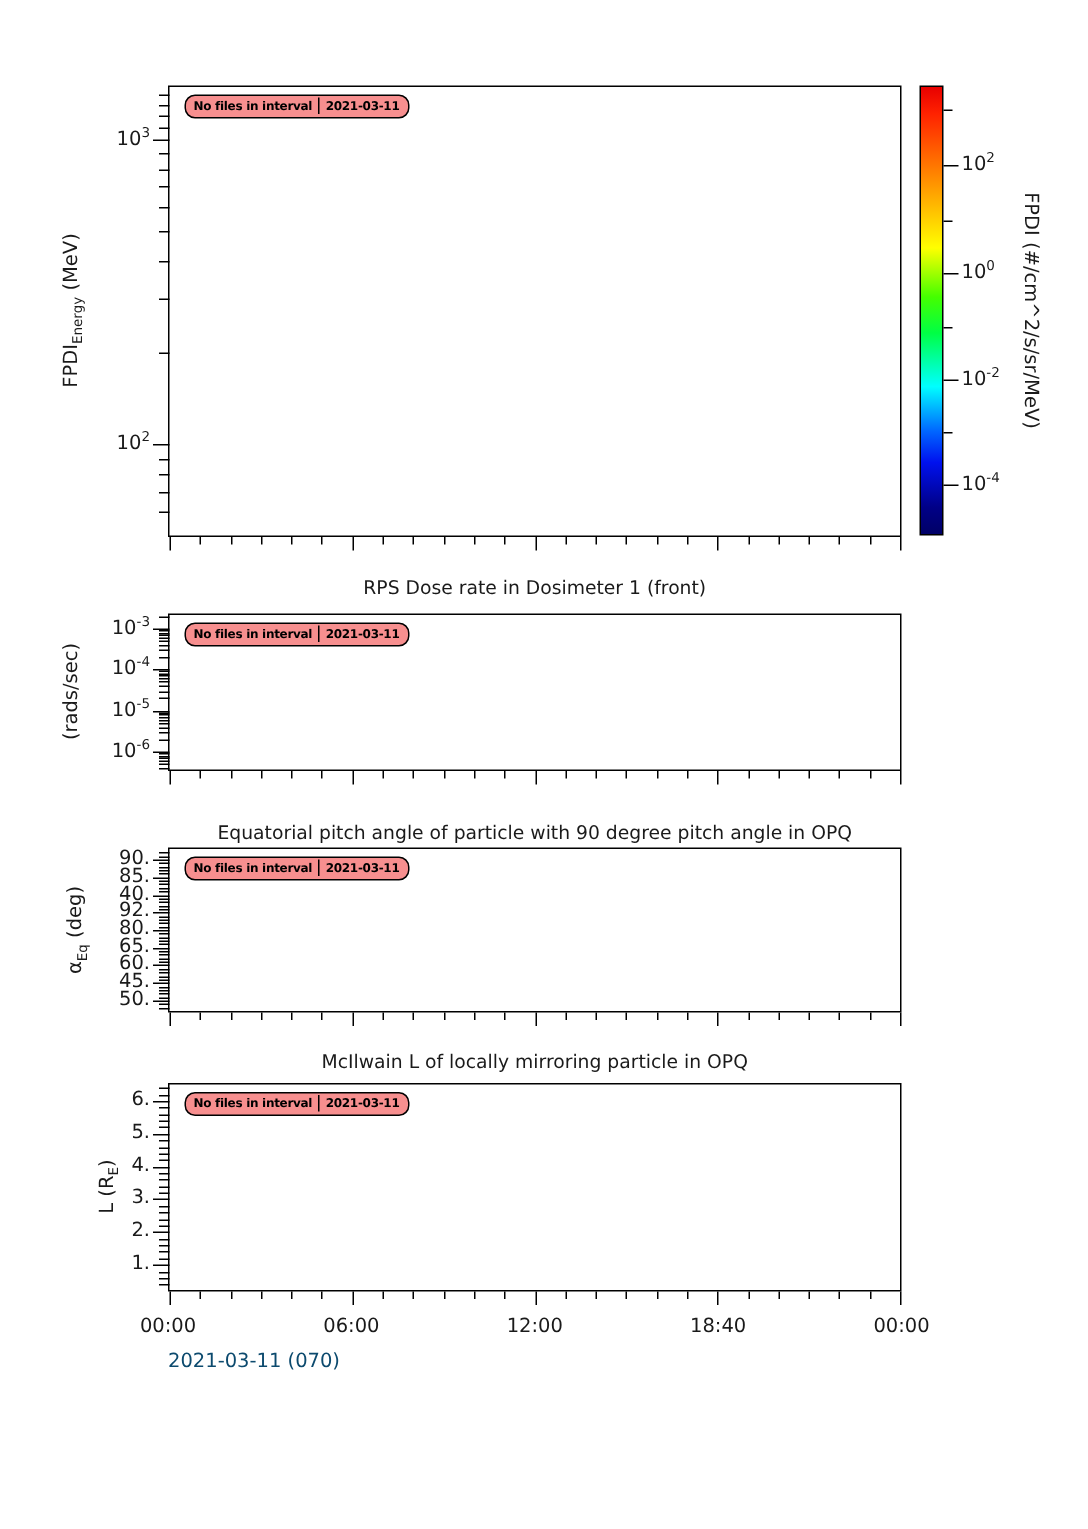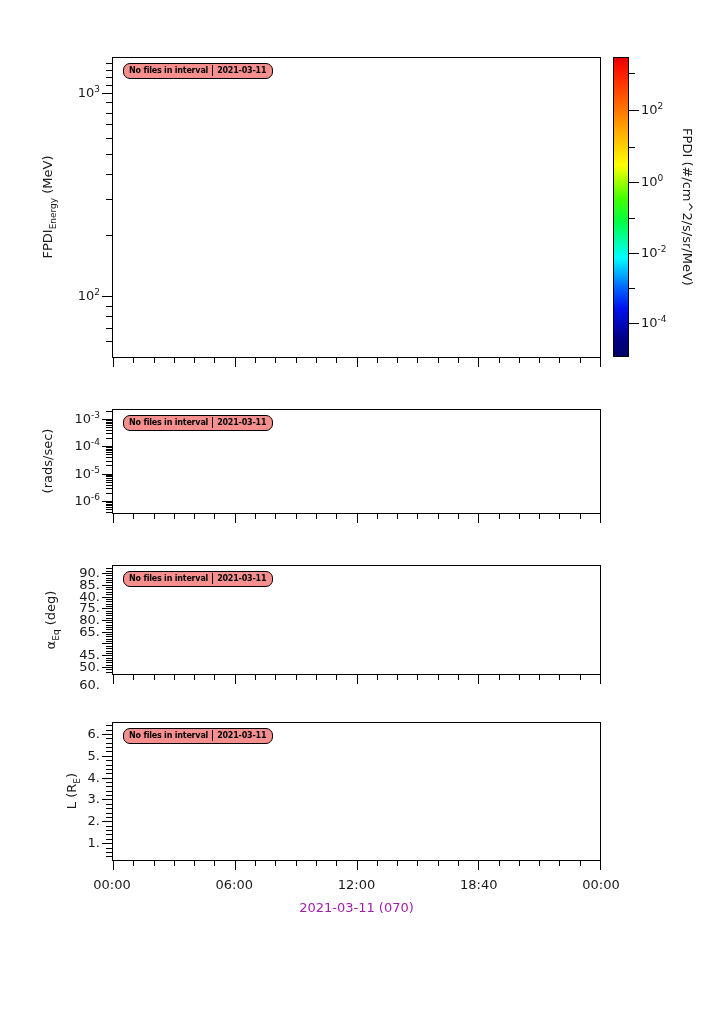--- a/index.html
+++ b/index.html
@@ -47,22 +47,22 @@
   #cbticks{position:absolute;left:613px;top:57px;width:16px;height:300px;}
   .cmaj{left:100%;width:10px;height:1px;}
   .cmin{left:100%;width:6px;height:1px;}
   .ctlab{position:absolute;left:calc(100% + 12px);transform:translateY(-55%);
          font-size:13px;white-space:nowrap;color:#1a1a1a;}
   #cblab{position:absolute;left:687px;top:207px;font-size:13px;white-space:nowrap;
          color:#1a1a1a;transform:translate(-50%,-50%) rotate(90deg);}
 
   .xlabels{position:absolute;left:112px;top:877px;width:489px;height:16px;font-size:13px;}
   .xl{position:absolute;transform:translateX(-50%);white-space:nowrap;color:#1a1a1a;}
-  .xdate{position:absolute;left:112px;top:900px;width:489px;text-align:center;
-         font-size:13px;color:#a21caf;}
+  .xdate{position:absolute;left:112px;top:900px;width:489px;text-align:left;
+         font-size:13px;color:#0c4a6e;}
 </style>
 </head>
 <body>
 
 <div class="page">
 
   <div class="plot" id="p1">
     <div class="badge">
       <span>No files in interval</span>
       <span class="sep"></span>
@@ -126,20 +126,21 @@
       <div class="ctlab" style="top: 65.2%;">10<sup>-2</sup></div>
       <div class="tick cmaj" style="top: 88.6%;"></div>
       <div class="ctlab" style="top: 88.6%;">10<sup>-4</sup></div>
       <div class="tick cmin" style="top: 5.3%;"></div>
       <div class="tick cmin" style="top: 30.1%;"></div>
       <div class="tick cmin" style="top: 53.5%;"></div>
       <div class="tick cmin" style="top: 76.9%;"></div>
     </div>
   <div id="cblab">FPDI (#/cm^2/s/sr/MeV)</div>
 
+  <div class="ptitle" id="t2">RPS  Dose rate in Dosimeter 1 (front)</div>
   <div class="plot" id="p2">
     <div class="badge">
       <span>No files in interval</span>
       <span class="sep"></span>
       <span>2021-03-11</span>
     </div>
   <div class="tick ymaj" style="top: 8.7%;"></div>
       <div class="ytlab" style="top: 8.7%;">10<sup>-3</sup></div>
       <div class="tick ymaj" style="top: 35.2%;"></div>
       <div class="ytlab" style="top: 35.2%;">10<sup>-4</sup></div>
@@ -199,40 +200,41 @@
       <div class="tick xmin" style="left: 66.67%;"></div>
       <div class="tick xmin" style="left: 70.83%;"></div>
       <div class="tick xmin" style="left: 79.17%;"></div>
       <div class="tick xmin" style="left: 83.33%;"></div>
       <div class="tick xmin" style="left: 87.5%;"></div>
       <div class="tick xmin" style="left: 91.67%;"></div>
       <div class="tick xmin" style="left: 95.83%;"></div>
     </div>
   <div class="axlab" id="yl2"><span>(rads/sec)</span><sub></sub><span></span></div>
 
+  <div class="ptitle" id="t3">Equatorial pitch angle of particle with 90 degree pitch angle in OPQ</div>
   <div class="plot" id="p3">
     <div class="badge">
       <span>No files in interval</span>
       <span class="sep"></span>
       <span>2021-03-11</span>
     </div>
   <div class="tick ymaj" style="top: 6.5%;"></div>
       <div class="ytlab" style="top: 6.5%;">90.</div>
       <div class="tick ymaj" style="top: 17.4%;"></div>
       <div class="ytlab" style="top: 17.4%;">85.</div>
       <div class="tick ymaj" style="top: 28.3%;"></div>
       <div class="ytlab" style="top: 28.3%;">40.</div>
       <div class="tick ymaj" style="top: 39.1%;"></div>
-      <div class="ytlab" style="top: 39.1%;">75.</div>
+      <div class="ytlab" style="top: 39.1%;">92.</div>
       <div class="tick ymaj" style="top: 50%;"></div>
       <div class="ytlab" style="top: 50%;">80.</div>
       <div class="tick ymaj" style="top: 60.9%;"></div>
       <div class="ytlab" style="top: 60.9%;">65.</div>
       <div class="tick ymaj" style="top: 71.7%;"></div>
-      <div class="ytlab" style="top: 71.7%; margin-top: 42px;">60.</div>
+      <div class="ytlab" style="top: 71.7%;">60.</div>
       <div class="tick ymaj" style="top: 82.6%;"></div>
       <div class="ytlab" style="top: 82.6%;">45.</div>
       <div class="tick ymaj" style="top: 93.5%;"></div>
       <div class="ytlab" style="top: 93.5%;">50.</div>
       <div class="tick ymin" style="top: 2.2%;"></div>
       <div class="tick ymin" style="top: 4.3%;"></div>
       <div class="tick ymin" style="top: 8.7%;"></div>
       <div class="tick ymin" style="top: 10.9%;"></div>
       <div class="tick ymin" style="top: 13%;"></div>
       <div class="tick ymin" style="top: 15.2%;"></div>
@@ -287,20 +289,21 @@
       <div class="tick xmin" style="left: 66.67%;"></div>
       <div class="tick xmin" style="left: 70.83%;"></div>
       <div class="tick xmin" style="left: 79.17%;"></div>
       <div class="tick xmin" style="left: 83.33%;"></div>
       <div class="tick xmin" style="left: 87.5%;"></div>
       <div class="tick xmin" style="left: 91.67%;"></div>
       <div class="tick xmin" style="left: 95.83%;"></div>
     </div>
   <div class="axlab" id="yl3"><span>α</span><sub>Eq</sub><span> (deg)</span></div>
 
+  <div class="ptitle" id="t4">McIlwain L of locally mirroring particle in OPQ</div>
   <div class="plot" id="p4">
     <div class="badge">
       <span>No files in interval</span>
       <span class="sep"></span>
       <span>2021-03-11</span>
     </div>
   <div class="tick ymaj" style="top: 8%;"></div>
       <div class="ytlab" style="top: 8%;">6.</div>
       <div class="tick ymaj" style="top: 23.9%;"></div>
       <div class="ytlab" style="top: 23.9%;">5.</div>

